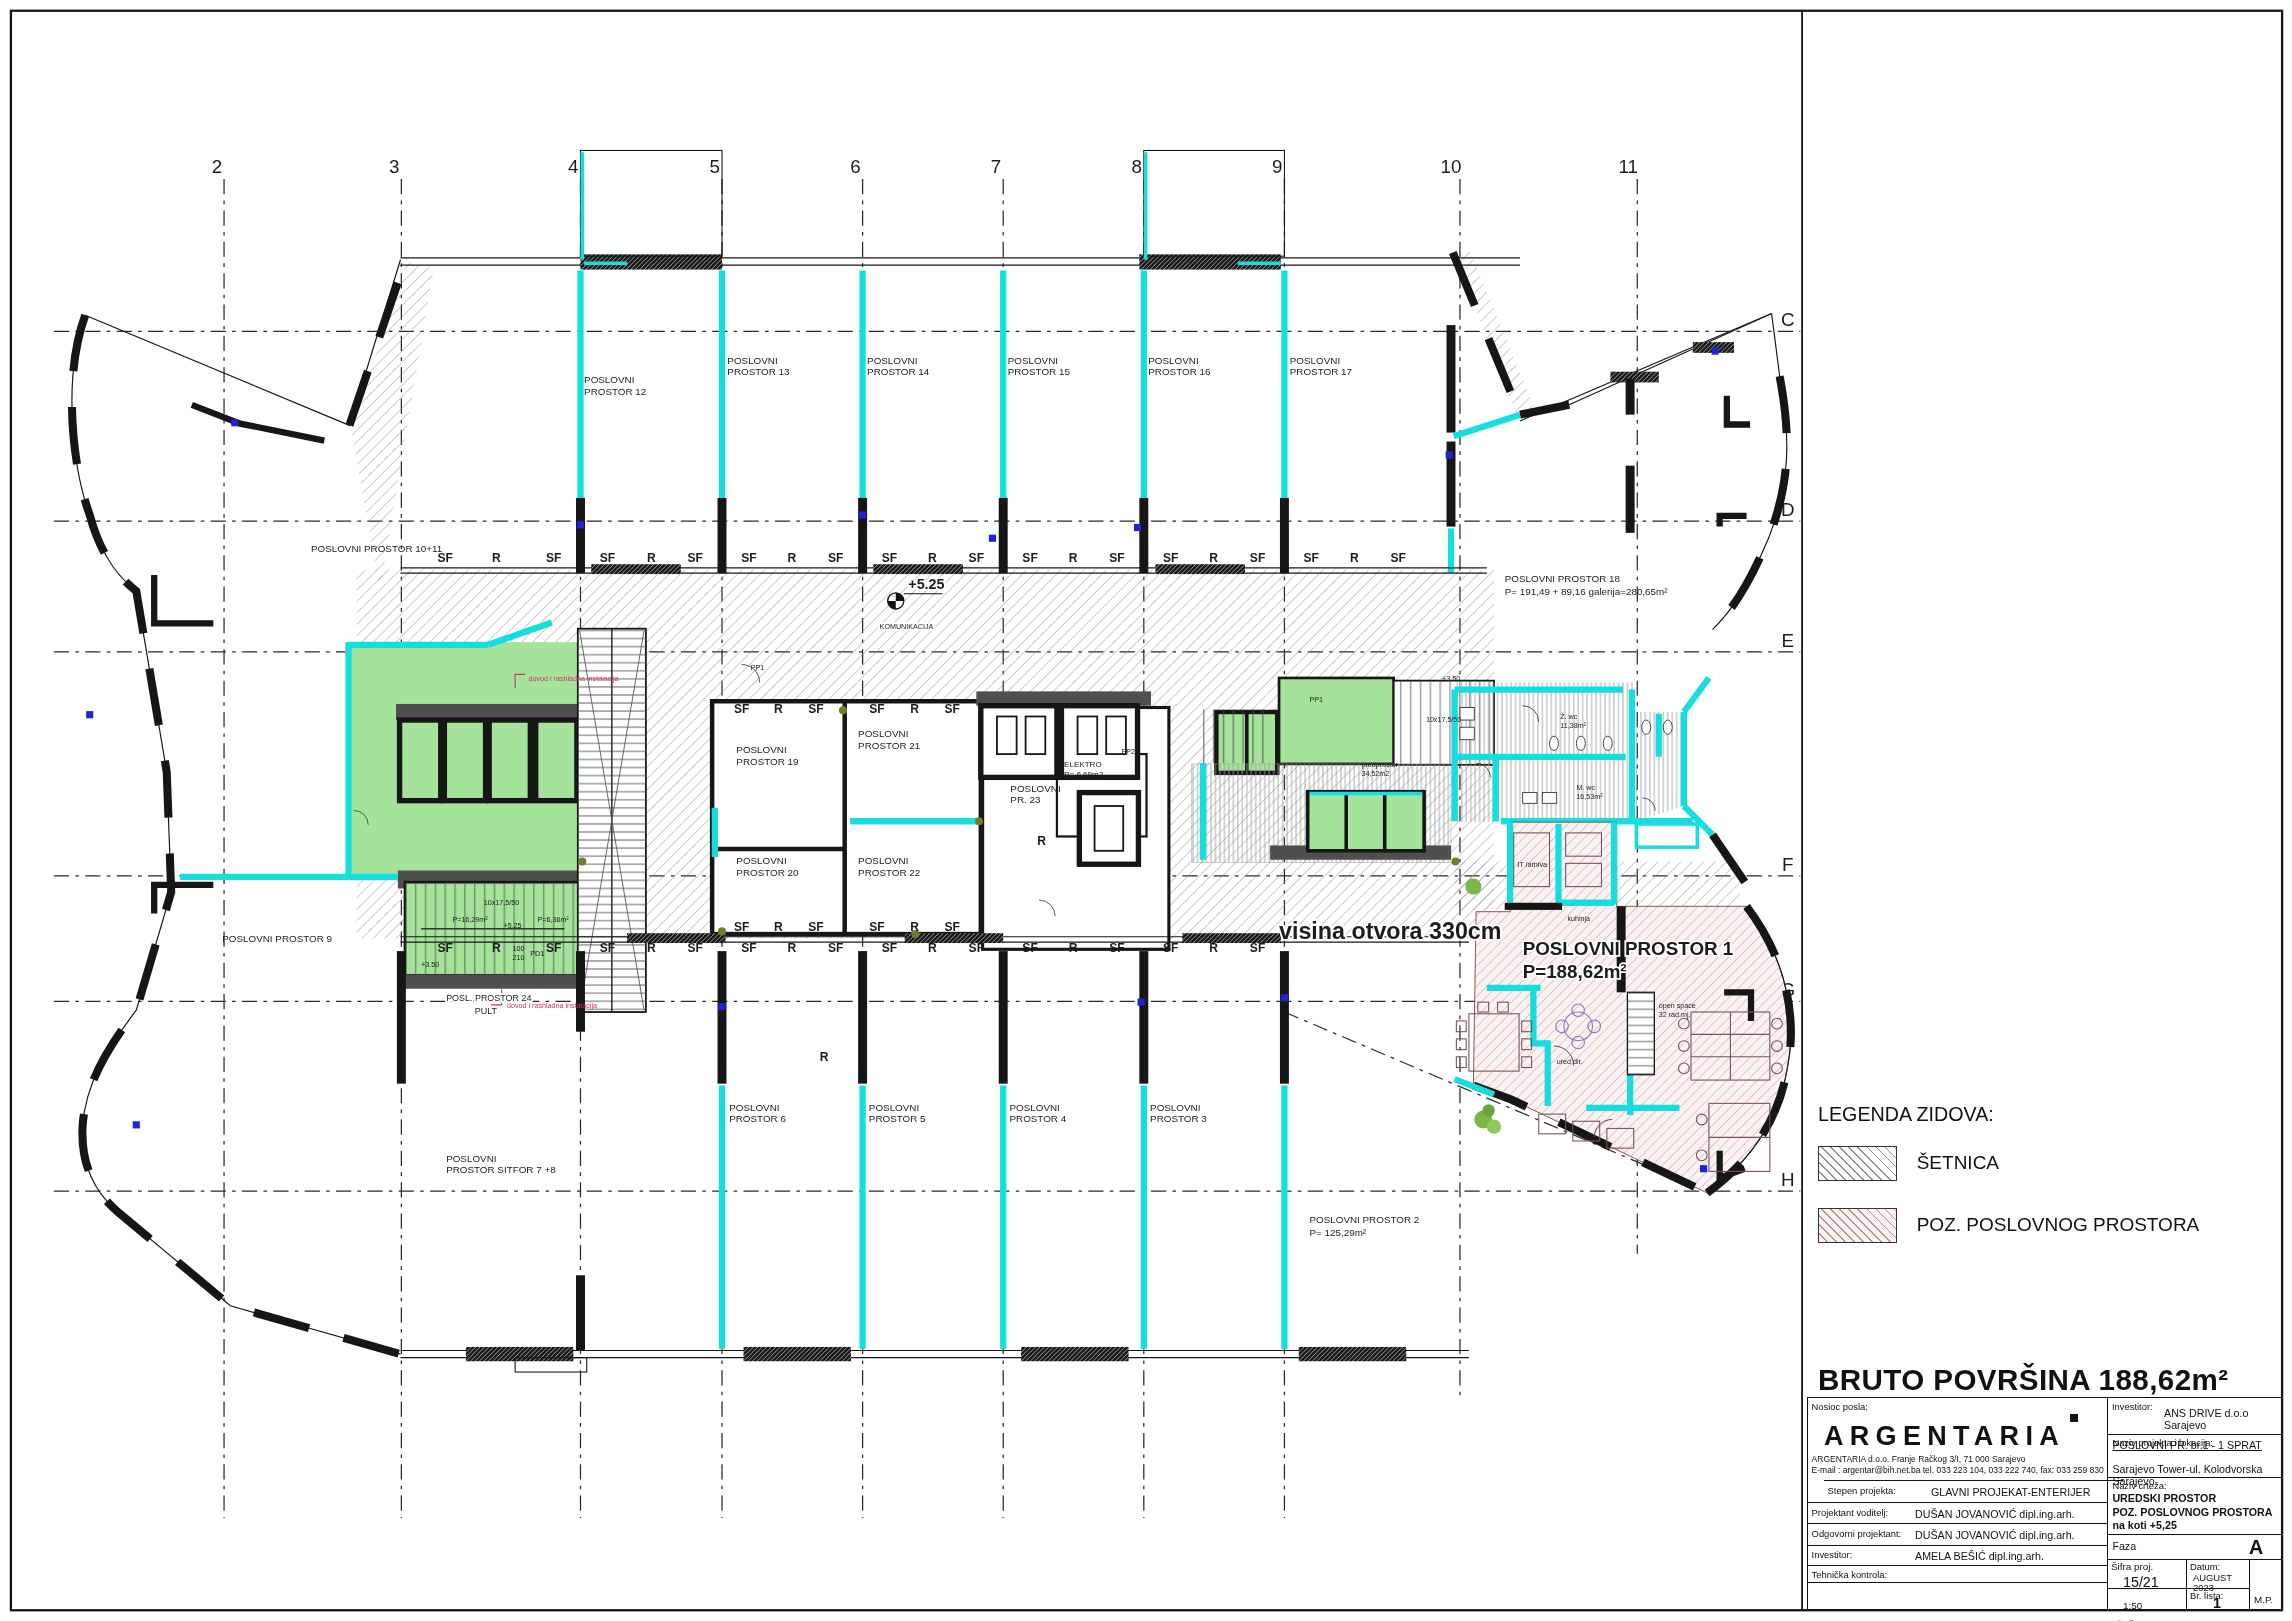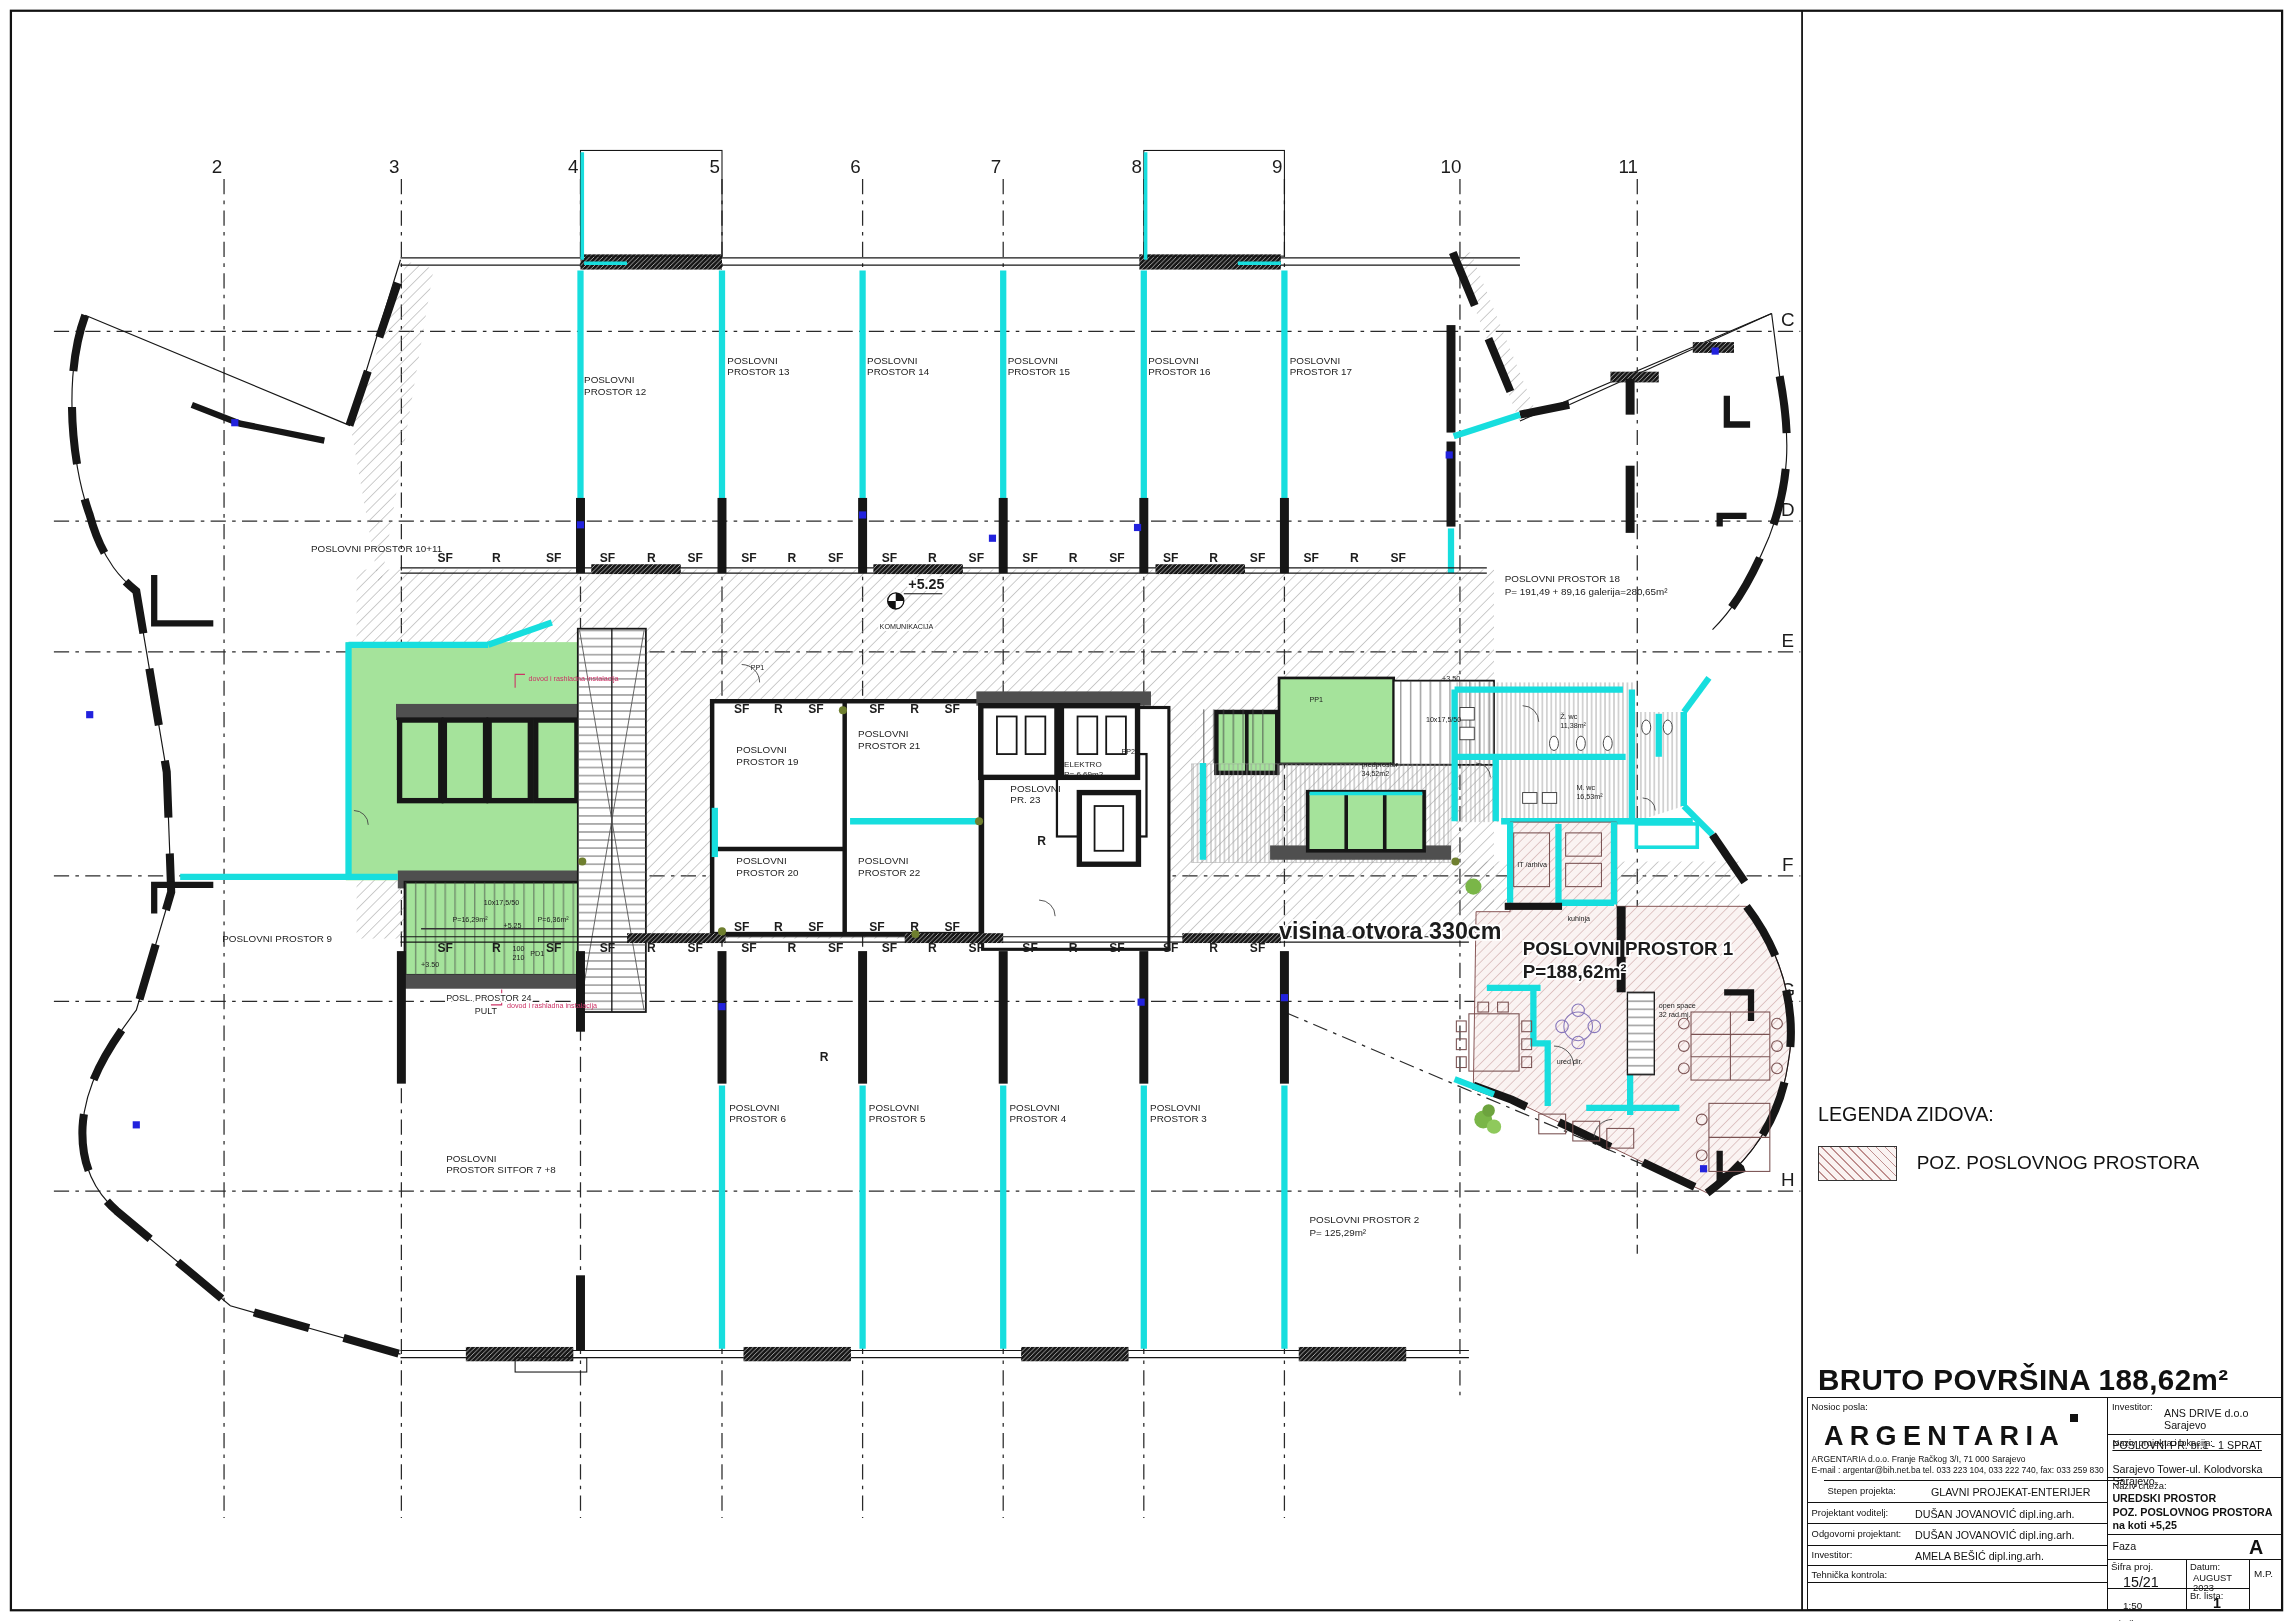--- a/index.html
+++ b/index.html
@@ -551,20 +551,24 @@
 
     <text x="1163" y="944">R</text>
     <text x="920" y="1185">R</text>
   </g>
 </svg>
 
 
 <div id="legend" class="abs">
   <div class="lg-title">LEGENDA ZIDOVA:</div>
   <div class="lg-row">
+    <div class="swatch sw-gray"></div>
+    <div class="lg-label">ŠETNICA</div>
+  </div>
+  <div class="lg-row">
     <div class="swatch sw-pink"></div>
     <div class="lg-label">POZ. POSLOVNOG PROSTORA</div>
   </div>
 </div>
 
 
 <div id="bruto" class="abs">BRUTO POVRŠINA 188,62m²</div>
 
 
 <div id="tblock" class="abs">
@@ -616,21 +620,21 @@
     <span class="cell" style="left:142px;top:0.9px;font-size:19.7px;font-weight:bold;">A</span>
   </div>
   <div class="cell bt" style="left:299px;top:161px;width:176px;height:52px;"></div>
   <div class="cell" style="left:303px;top:163px;">Šifra proj.</div>
   <div class="cell" style="left:315px;top:176px;font-size:14.3px;">15/21</div>
   <div class="cell bl" style="left:378px;top:161px;width:0;height:52px;"></div>
   <div class="cell lbl" style="left:382px;top:163px;">Datum:</div>
   <div class="cell lbl" style="left:385px;top:174px;">AUGUST</div>
   <div class="cell lbl" style="left:385px;top:184px;">2023</div>
   <div class="cell bl" style="left:441px;top:161px;width:0;height:52px;"></div>
-  <div class="cell" style="left:446px;top:170px;font-size:9.9px;">M.P.</div>
+  <div class="cell" style="left:446px;top:196px;font-size:9.9px;">M.P.</div>
   <div class="cell bt" style="left:299px;top:190px;width:142px;height:23px;"></div>
   <div class="cell lbl" style="left:303px;top:192px;margin-top:28px;">Mjerilo:</div>
   <div class="cell" style="left:315px;top:202px;font-size:9.9px;">1:50</div>
   <div class="cell lbl" style="left:382px;top:192px;">Br. lista:</div>
   <div class="cell" style="left:405px;top:197px;font-size:14.3px;font-weight:bold;">1</div>
 </div>
 </div>
 
 
 </body></html>

